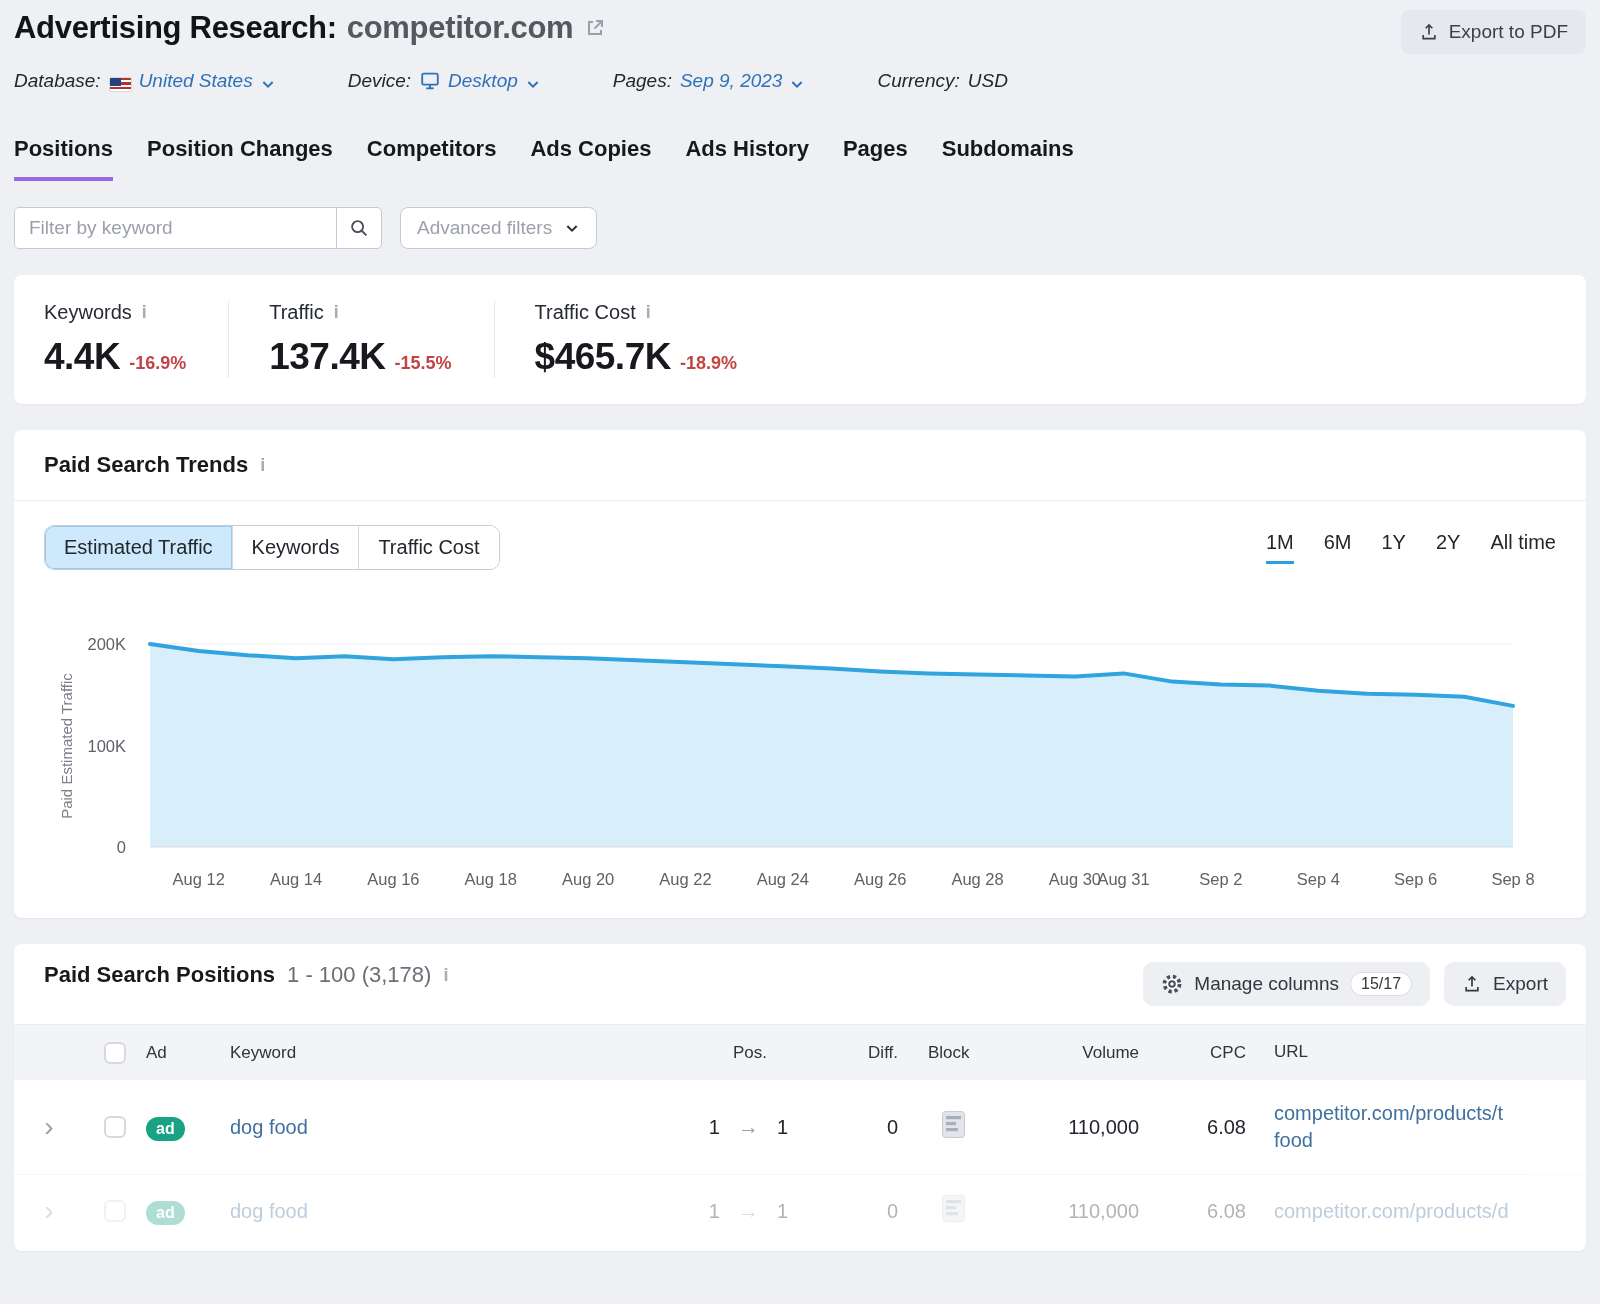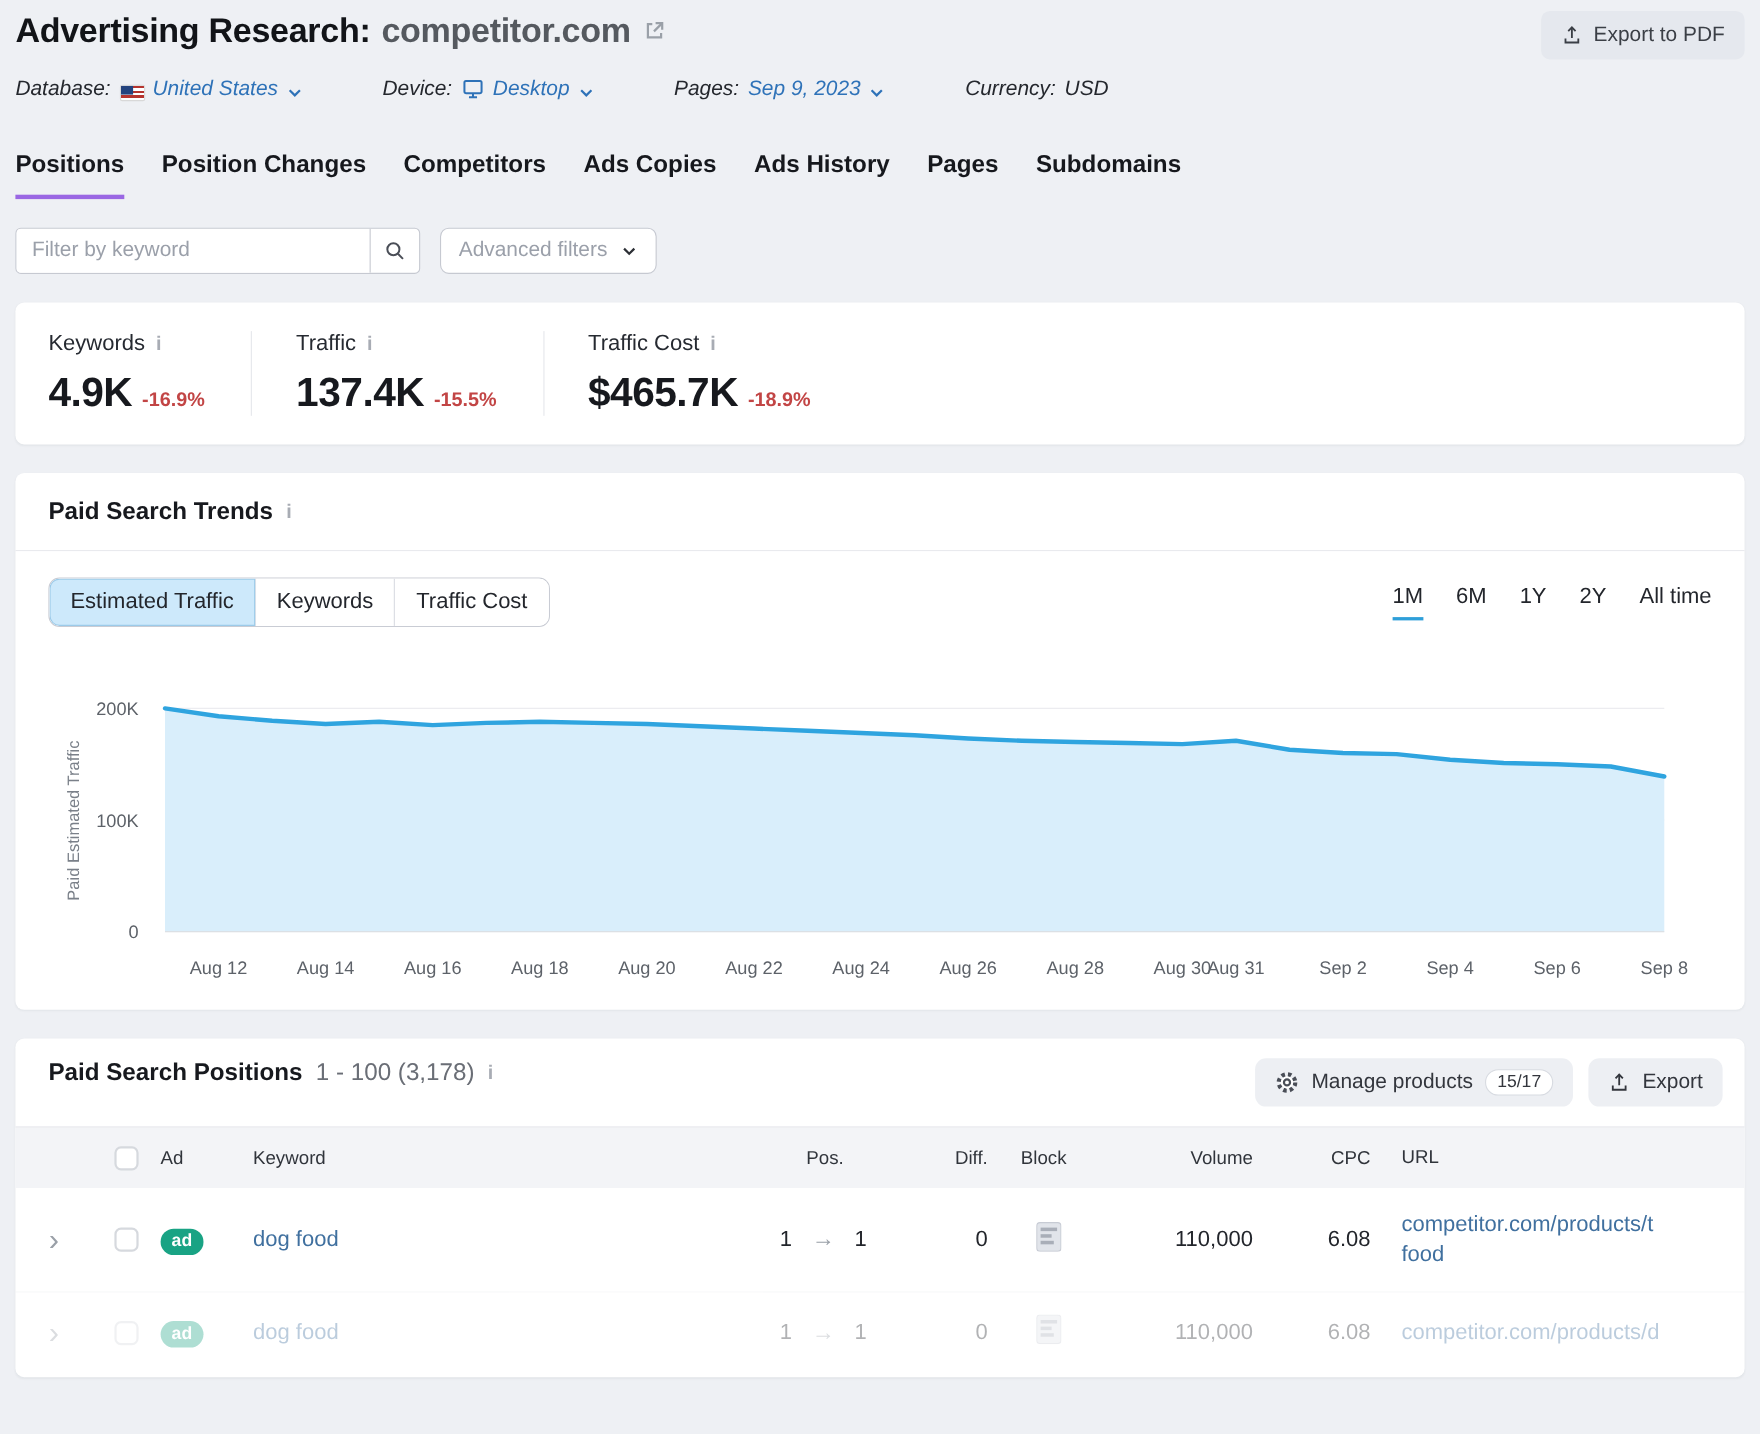--- a/index.html
+++ b/index.html
@@ -206,21 +206,21 @@
   </button>
 </div>
 
 <div class="card stats-card">
   <div class="stat">
     <div class="stat-label">
       <span>Keywords</span>
       <span class="info-i">i</span>
     </div>
     <div class="stat-value-row">
-      <span class="stat-value">4.9K</span>
+      <span class="stat-value">4.4K</span>
       <span class="stat-delta">-16.9%</span>
     </div>
   </div>
   <div class="stat">
     <div class="stat-label">
       <span>Traffic</span>
       <span class="info-i">i</span>
     </div>
     <div class="stat-value-row">
       <span class="stat-value">137.4K</span>
@@ -297,21 +297,21 @@
     </div>
     <div class="pos-actions">
       <button class="btn-table">
         <span class="icon">
           <svg width="22" height="22" viewBox="0 0 24 24" fill="none">
             <circle cx="12" cy="12" r="8" stroke="#4a4e57" stroke-width="4.5" stroke-dasharray="3.4 3"></circle>
             <circle cx="12" cy="12" r="6.2" fill="#fff"></circle>
             <circle cx="12" cy="12" r="3" stroke="#4a4e57" stroke-width="2.2"></circle>
           </svg>
         </span>
-        <span>Manage products</span>
+        <span>Manage columns</span>
         <span class="count-badge">15/17</span>
       </button>
       <button class="btn-table">
         <span class="icon">
           <svg width="20" height="20" viewBox="0 0 24 24" fill="none" stroke="#33363d" stroke-width="2">
             <path d="M12 15 V3.5"></path>
               <path d="M8 7.5 L12 3.5 L16 7.5"></path>
               <path d="M5 15.5 V20 H19 V15.5"></path>
           </svg>
         </span>

